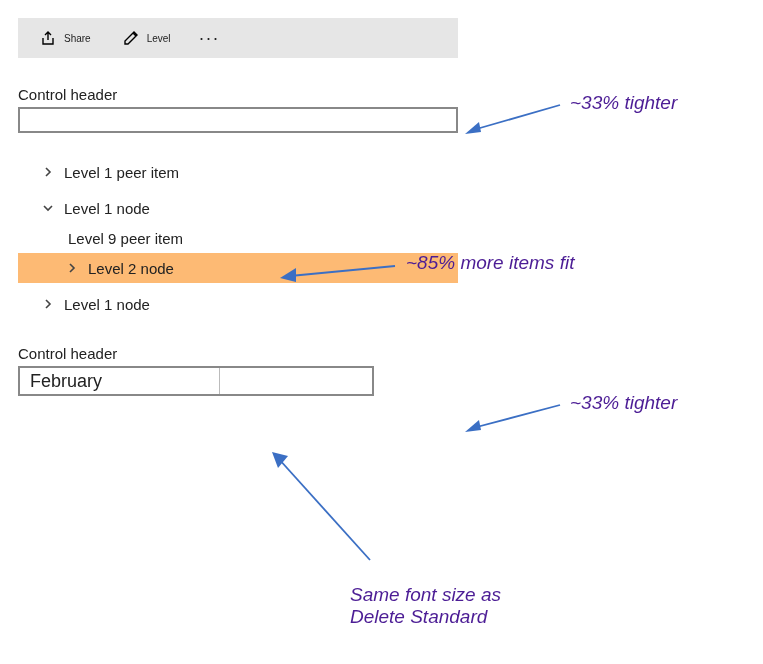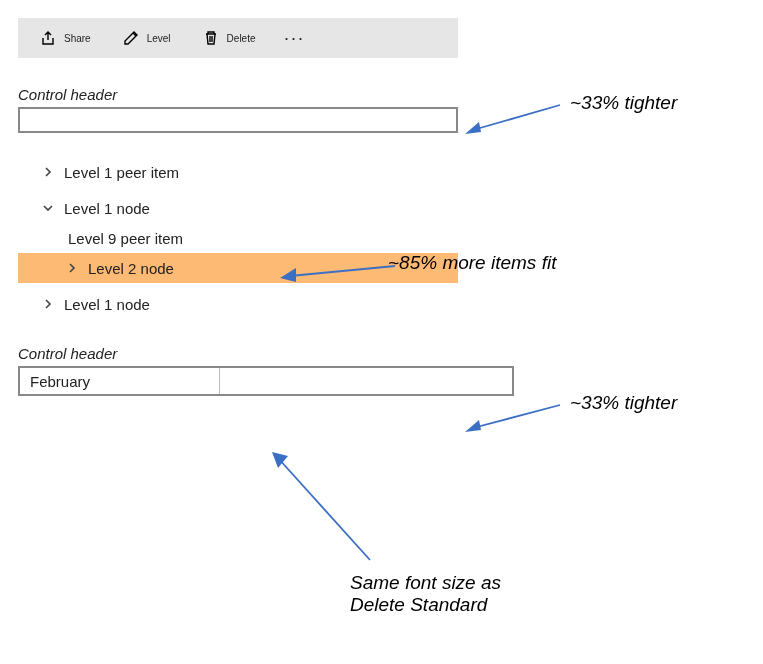--- a/index.html
+++ b/index.html
@@ -35,21 +35,20 @@
     .cmd-icon { display: inline-flex; width: 16px; height: 16px; }
     .cmd-icon svg { width: 16px; height: 16px; stroke: #000; fill: none; stroke-width: 1.4; }
     .overflow-dots { font-size: 18px; letter-spacing: 1px; padding: 4px 10px; cursor: pointer; }
 
     
     .section { margin-bottom: 24px; }
     .control-header {
       font-size: 15px;
       font-weight: 400;
       margin-bottom: 4px;
-      font-style: italic;
     }
     .text-input {
       width: 440px;
       height: 26px;
       border: 2px solid #888;
       background: #fff;
       padding: 0 6px;
       font-family: inherit;
       font-size: 14px;
     }
@@ -73,40 +72,40 @@
     }
     .indent-0 { padding-left: 20px; margin-top: 6px; }
     .indent-1 { padding-left: 44px; }
     .indent-0 .tree-label,
     .indent-1 .tree-label { padding-left: 6px; }
     .no-chevron { padding-left: 26px; }
 
     
     .date-picker {
       border: 2px solid #888;
-      width: 496px;
+      width: 356px;
       height: 30px;
       display: flex;
       align-items: stretch;
-      font-size: 15px;
+      font-size: 18px;
     }
     .date-cell {
       display: flex;
       align-items: center;
       padding: 0 10px;
       border-right: 1px solid #bbb;
     }
     .date-cell.month { width: 200px; justify-content: flex-start; }
     .date-cell.day { width: 120px; justify-content: center; }
     .date-cell.year { flex: 1; justify-content: center; border-right: none; }
 
     
     .annotation {
       position: absolute;
-      color: #000000;
+      color: #4c1d95;
       font-style: italic;
       font-size: 19px;
       font-family: "Segoe UI", sans-serif;
     }
     .arrow {
       position: absolute;
       pointer-events: none;
     }
     .arrow svg { overflow: visible; }
     .arrow path, .arrow line { stroke: #3b6fc4; stroke-width: 1.8; fill: none; }
@@ -125,28 +124,20 @@
     <span>Share</span>
   </div>
   <div class="cmd-btn">
     <span class="cmd-icon">
       <svg viewBox="0 0 16 16">
           <path d="M2 14 L2 11 L11 2 L14 5 L5 14 Z M10 3 L13 6"></path>
         </svg>
     </span>
     <span>Level</span>
   </div>
-  <div class="cmd-btn">
-    <span class="cmd-icon">
-      <svg viewBox="0 0 16 16">
-          <path d="M3 4 H13 M5 4 V2 H11 V4 M4 4 L5 14 H11 L12 4 M7 6 V12 M9 6 V12"></path>
-        </svg>
-    </span>
-    <span>Delete</span>
-  </div>
   <div class="overflow-dots">
     <span>···</span>
   </div>
 </div>
 
 <div class="section">
   <div class="control-header">Control header</div>
   <input class="text-input" type="text" value="" style="">
 </div>
 
@@ -196,37 +187,37 @@
 </div>
 
 <div class="annotation" style="left:570px; top:92px;">~33% tighter</div>
 <div class="arrow" style="left:465px; top:100px;">
   <svg width="100" height="40">
       <line x1="95" y1="5" x2="8" y2="30"></line>
       <polygon points="0,34 14,22 16,32"></polygon>
     </svg>
 </div>
 
-<div class="annotation" style="left:388px; top:252px;font-style:italic;">~85% more items fit</div>
+<div class="annotation" style="left:406px; top:252px;font-style:italic;">~85% more items fit</div>
 <div class="arrow" style="left:280px; top:258px;">
   <svg width="120" height="30">
       <line x1="115" y1="8" x2="10" y2="18"></line>
       <polygon points="0,20 16,10 16,24"></polygon>
     </svg>
 </div>
 
 <div class="annotation" style="left:570px; top:392px;">~33% tighter</div>
 <div class="arrow" style="left:465px; top:400px;">
   <svg width="100" height="40">
       <line x1="95" y1="5" x2="8" y2="28"></line>
       <polygon points="0,32 14,20 16,30"></polygon>
     </svg>
 </div>
 
-<div class="annotation" style="left:350px; top:572px;">
+<div class="annotation" style="left:350px; top:584px;">
   <div>Same font size as</div>
   <div>Delete Standard</div>
 </div>
 <div class="arrow" style="left:270px; top:450px;">
   <svg width="120" height="120">
       <line x1="100" y1="110" x2="8" y2="8"></line>
       <polygon points="2,2 18,6 8,18"></polygon>
     </svg>
 </div>
 

